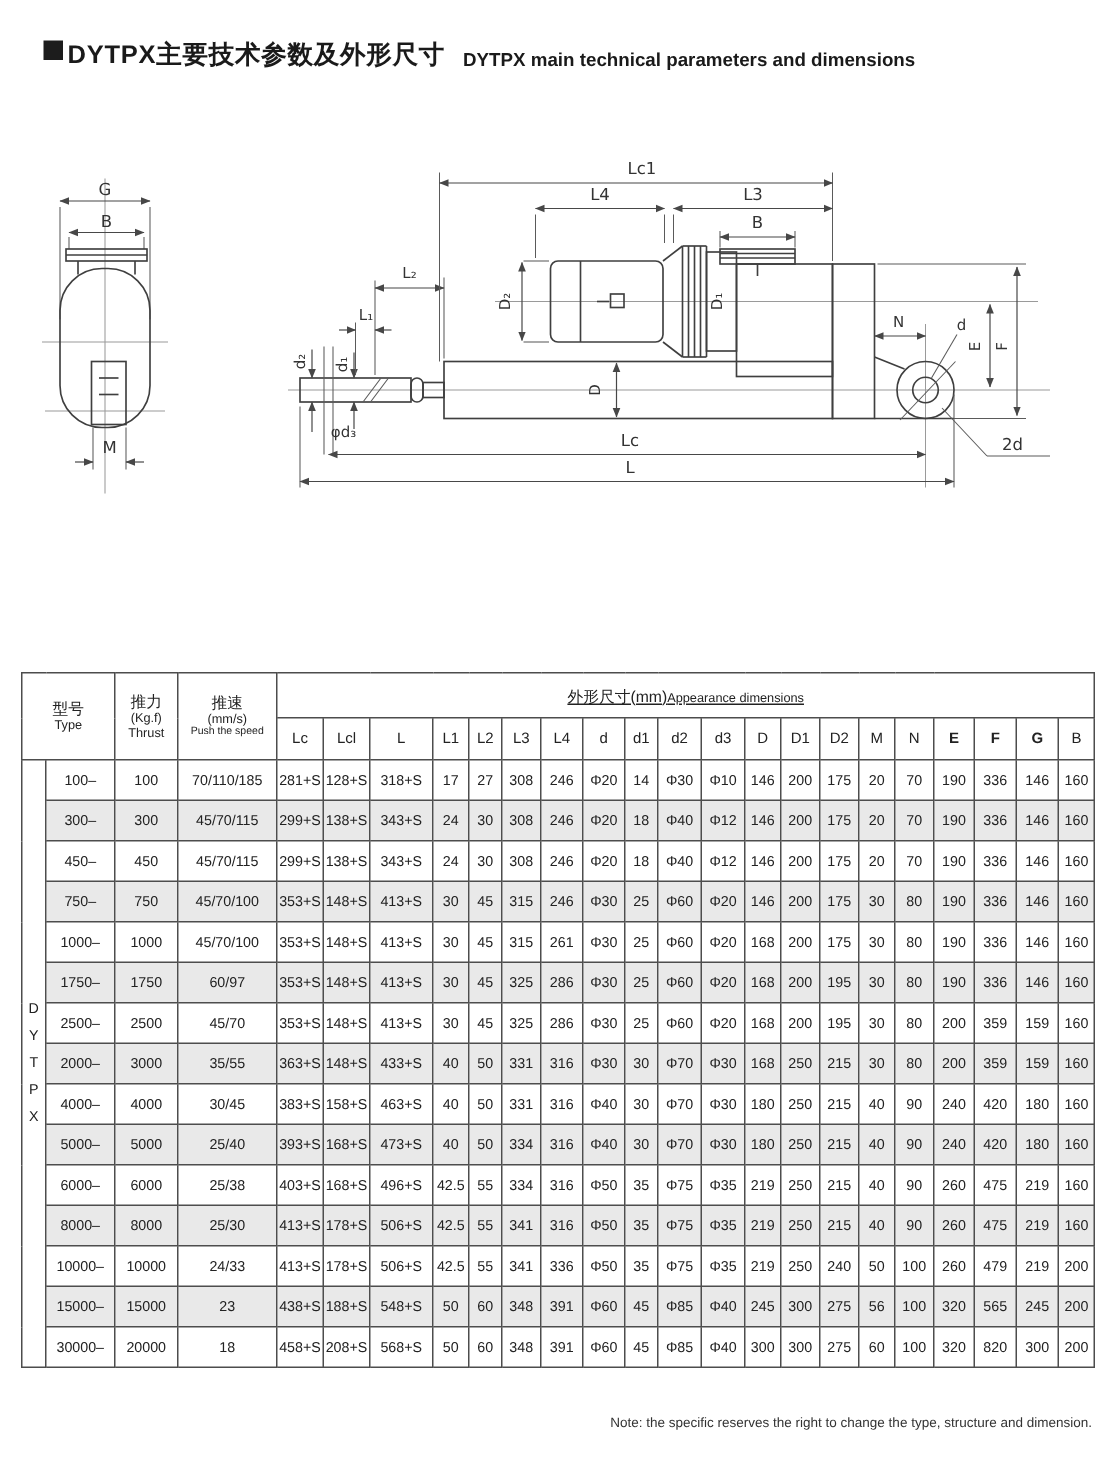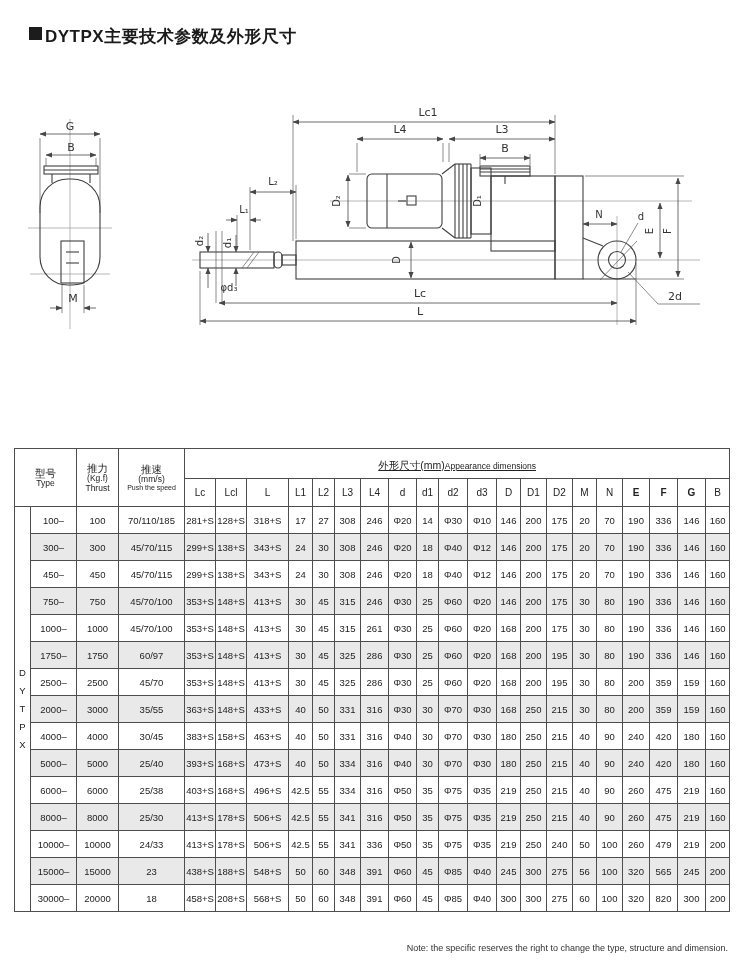--- a/index.html
+++ b/index.html
@@ -49,20 +49,21 @@
   .note-zh { font-size:11px; color:#222; }
   .note-en { font-size:9px; color:#333; margin-top:1px; }
 </style>
 </head>
 <body>
 
 <div class="page">
 
   <div class="title-row">
     <span class="title-zh"><span class="sq"></span><span>DYTPX主要技术参数及外形尺寸</span></span>
+    <span class="title-en">DYTPX main technical parameters and dimensions</span>
   </div>
 
   <svg class="drawing" width="742" height="398" viewBox="0 57 742 398">
     <defs>
       <marker id="ar" viewBox="0 0 8 8" refX="7.5" refY="4" markerWidth="8" markerHeight="8" orient="auto-start-reverse">
         <path d="M0,0.8 L8,4 L0,7.2 z" fill="#474747"></path>
       </marker>
     </defs>
 
     <g>

